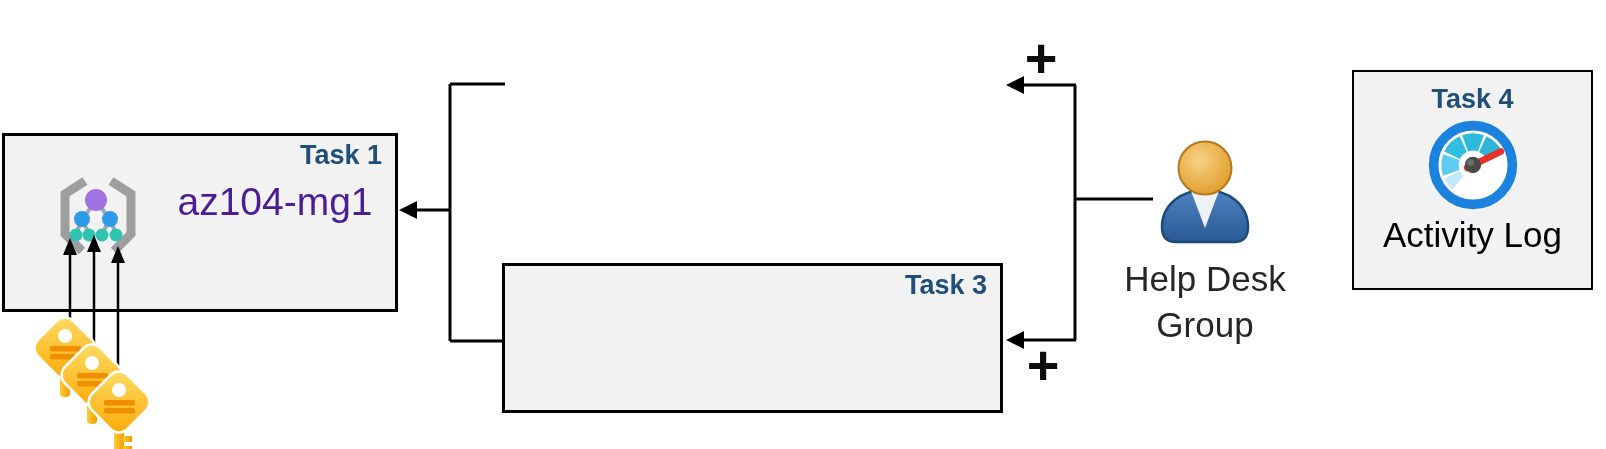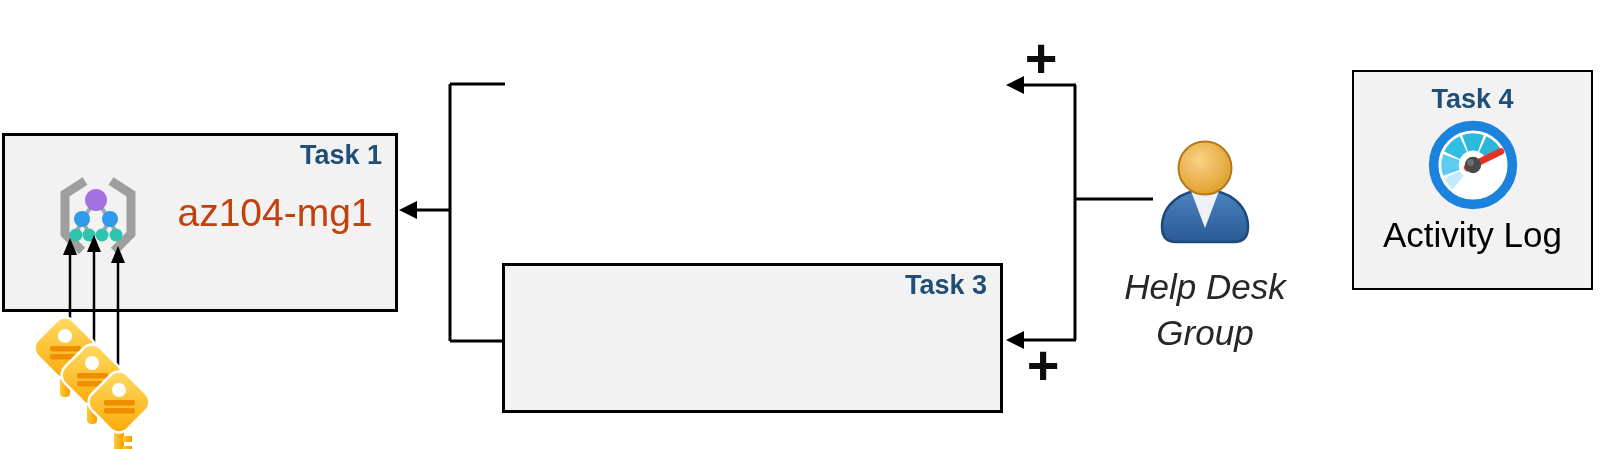--- a/index.html
+++ b/index.html
@@ -18,22 +18,22 @@
   .box-lines {
     position:absolute; left:0; right:0; top:40px; text-align:center;
     font-size:34px; line-height:45px; color:#2e2e2e; white-space:nowrap;
   }
   #task1-box  { left:2px;    top:133px; width:396px; height:179px; }
   #task2-box  { left:502px;  top:8px;   width:501px; height:150px; }
   #task3-box  { left:502px;  top:263px; width:501px; height:150px; }
   #task4-box  { left:1352px; top:70px;  width:241px; height:220px; border-width:2px; }
 
   #task1-title {
-    position:absolute; left:150px; top:55px; width:240px; text-align:center;
-    font-size:39px; color:#c2410c; white-space:nowrap;
+    position:absolute; left:150px; top:44px; width:240px; text-align:center;
+    font-size:39px; color:#4c1d95; white-space:nowrap;
   }
   #mg-icon   { position:absolute; left:44px; top:33px; }
 
   #task4-box .inner {
     position:absolute; left:0; right:0; top:0; bottom:0;
     display:flex; flex-direction:column; align-items:center;
   }
   #task4-label { position:static; margin-top:12px; }
   #gauge-icon  { margin-top:2px; }
   #task4-caption { font-size:35px; color:#000000; margin-top:2px; white-space:nowrap; }
@@ -44,22 +44,22 @@
   .plus {
     position:absolute; z-index:4; font-size:56px; font-weight:bold; color:#0d0d0d;
     line-height:64px; width:40px; text-align:center;
   }
   #plus-top    { left:1021px; top:26px; }
   #plus-bottom { left:1023px; top:333px; }
 
   #help-desk-group { position:absolute; left:1105px; top:140px; width:200px; }
   #user-icon { display:block; margin:0 auto; }
   #group-label {
-    margin-top:20px; text-align:center; font-size:35px; line-height:46px;
-    color:#262626; white-space:nowrap;font-style:italic;
+    margin-top:12px; text-align:center; font-size:35px; line-height:46px;
+    color:#262626; white-space:nowrap;
   }
 </style>
 </head>
 <body>
 
 <div class="canvas">
 
   <div class="box" id="task1-box">
     <div class="task-label">Task 1</div>
     <svg id="mg-icon" width="98" height="96" viewBox="0 0 98 96">

